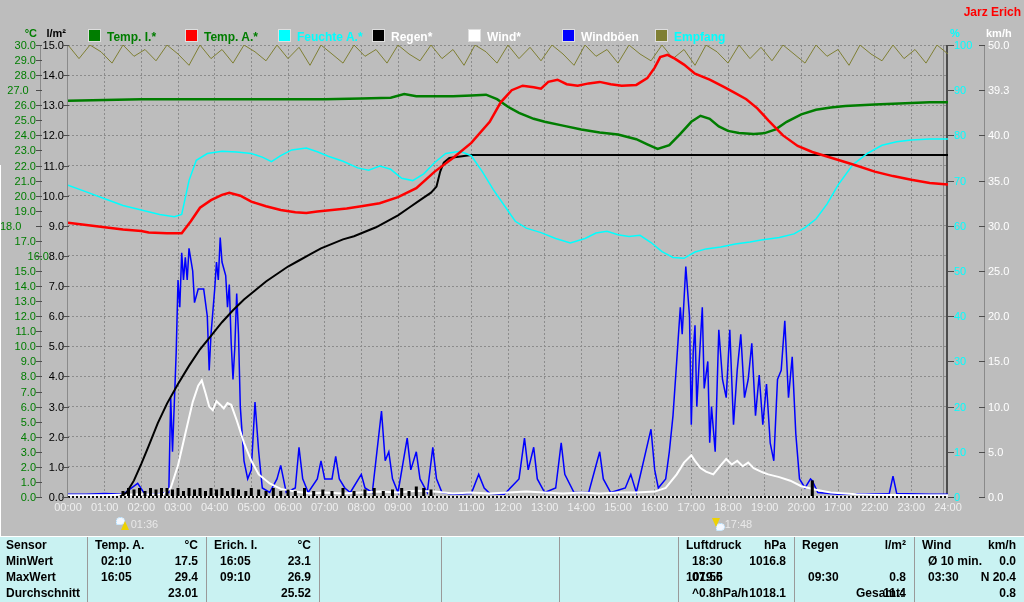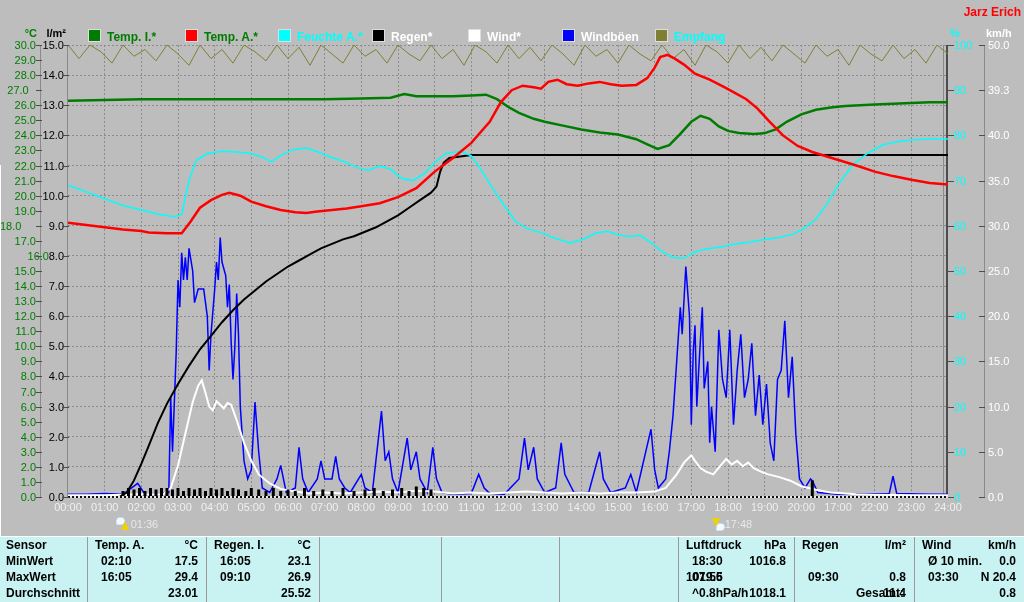--- a/index.html
+++ b/index.html
@@ -378,21 +378,21 @@
       <div class="tcell" style="left: 6px; top: 17px;">MinWert</div>
       <div class="tcell" style="left: 6px; top: 33px;">MaxWert</div>
       <div class="tcell" style="left: 6px; top: 49px;">Durchschnitt</div>
       <div class="tcell" style="left: 95px; width: 103px; top: 1px; text-align: left;">Temp. A.</div>
       <div class="tcell" style="left: 95px; width: 103px; top: 1px; text-align: right;">°C</div>
       <div class="tcell" style="left: 101px; width: 95px; top: 17px; text-align: left;">02:10</div>
       <div class="tcell" style="left: 95px; width: 103px; top: 17px; text-align: right;">17.5</div>
       <div class="tcell" style="left: 101px; width: 95px; top: 33px; text-align: left;">16:05</div>
       <div class="tcell" style="left: 95px; width: 103px; top: 33px; text-align: right;">29.4</div>
       <div class="tcell" style="left: 95px; width: 103px; top: 49px; text-align: right;">23.01</div>
-      <div class="tcell" style="left: 214px; width: 97px; top: 1px; text-align: left;">Regen. I.</div>
+      <div class="tcell" style="left: 214px; width: 97px; top: 1px; text-align: left;">Erich. I.</div>
       <div class="tcell" style="left: 214px; width: 97px; top: 1px; text-align: right;">°C</div>
       <div class="tcell" style="left: 220px; width: 89px; top: 17px; text-align: left;">16:05</div>
       <div class="tcell" style="left: 214px; width: 97px; top: 17px; text-align: right;">23.1</div>
       <div class="tcell" style="left: 220px; width: 89px; top: 33px; text-align: left;">09:10</div>
       <div class="tcell" style="left: 214px; width: 97px; top: 33px; text-align: right;">26.9</div>
       <div class="tcell" style="left: 214px; width: 97px; top: 49px; text-align: right;">25.52</div>
       <div class="tcell" style="left: 686px; width: 100px; top: 1px; text-align: left;">Luftdruck</div>
       <div class="tcell" style="left: 686px; width: 100px; top: 1px; text-align: right;">hPa</div>
       <div class="tcell" style="left: 692px; width: 92px; top: 17px; text-align: left;">18:30</div>
       <div class="tcell" style="left: 686px; width: 100px; top: 17px; text-align: right;">1016.8</div>

